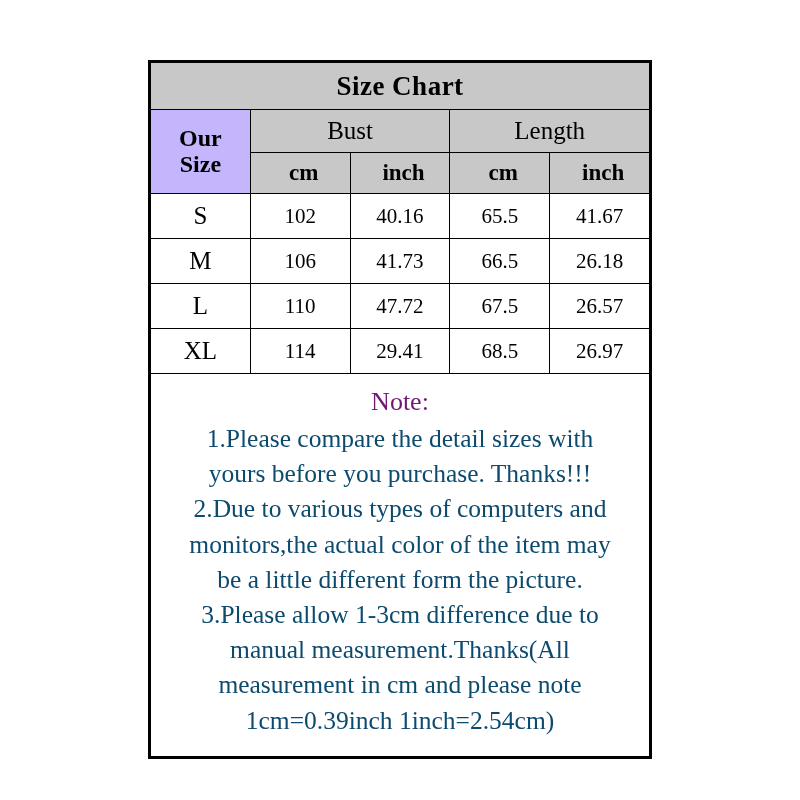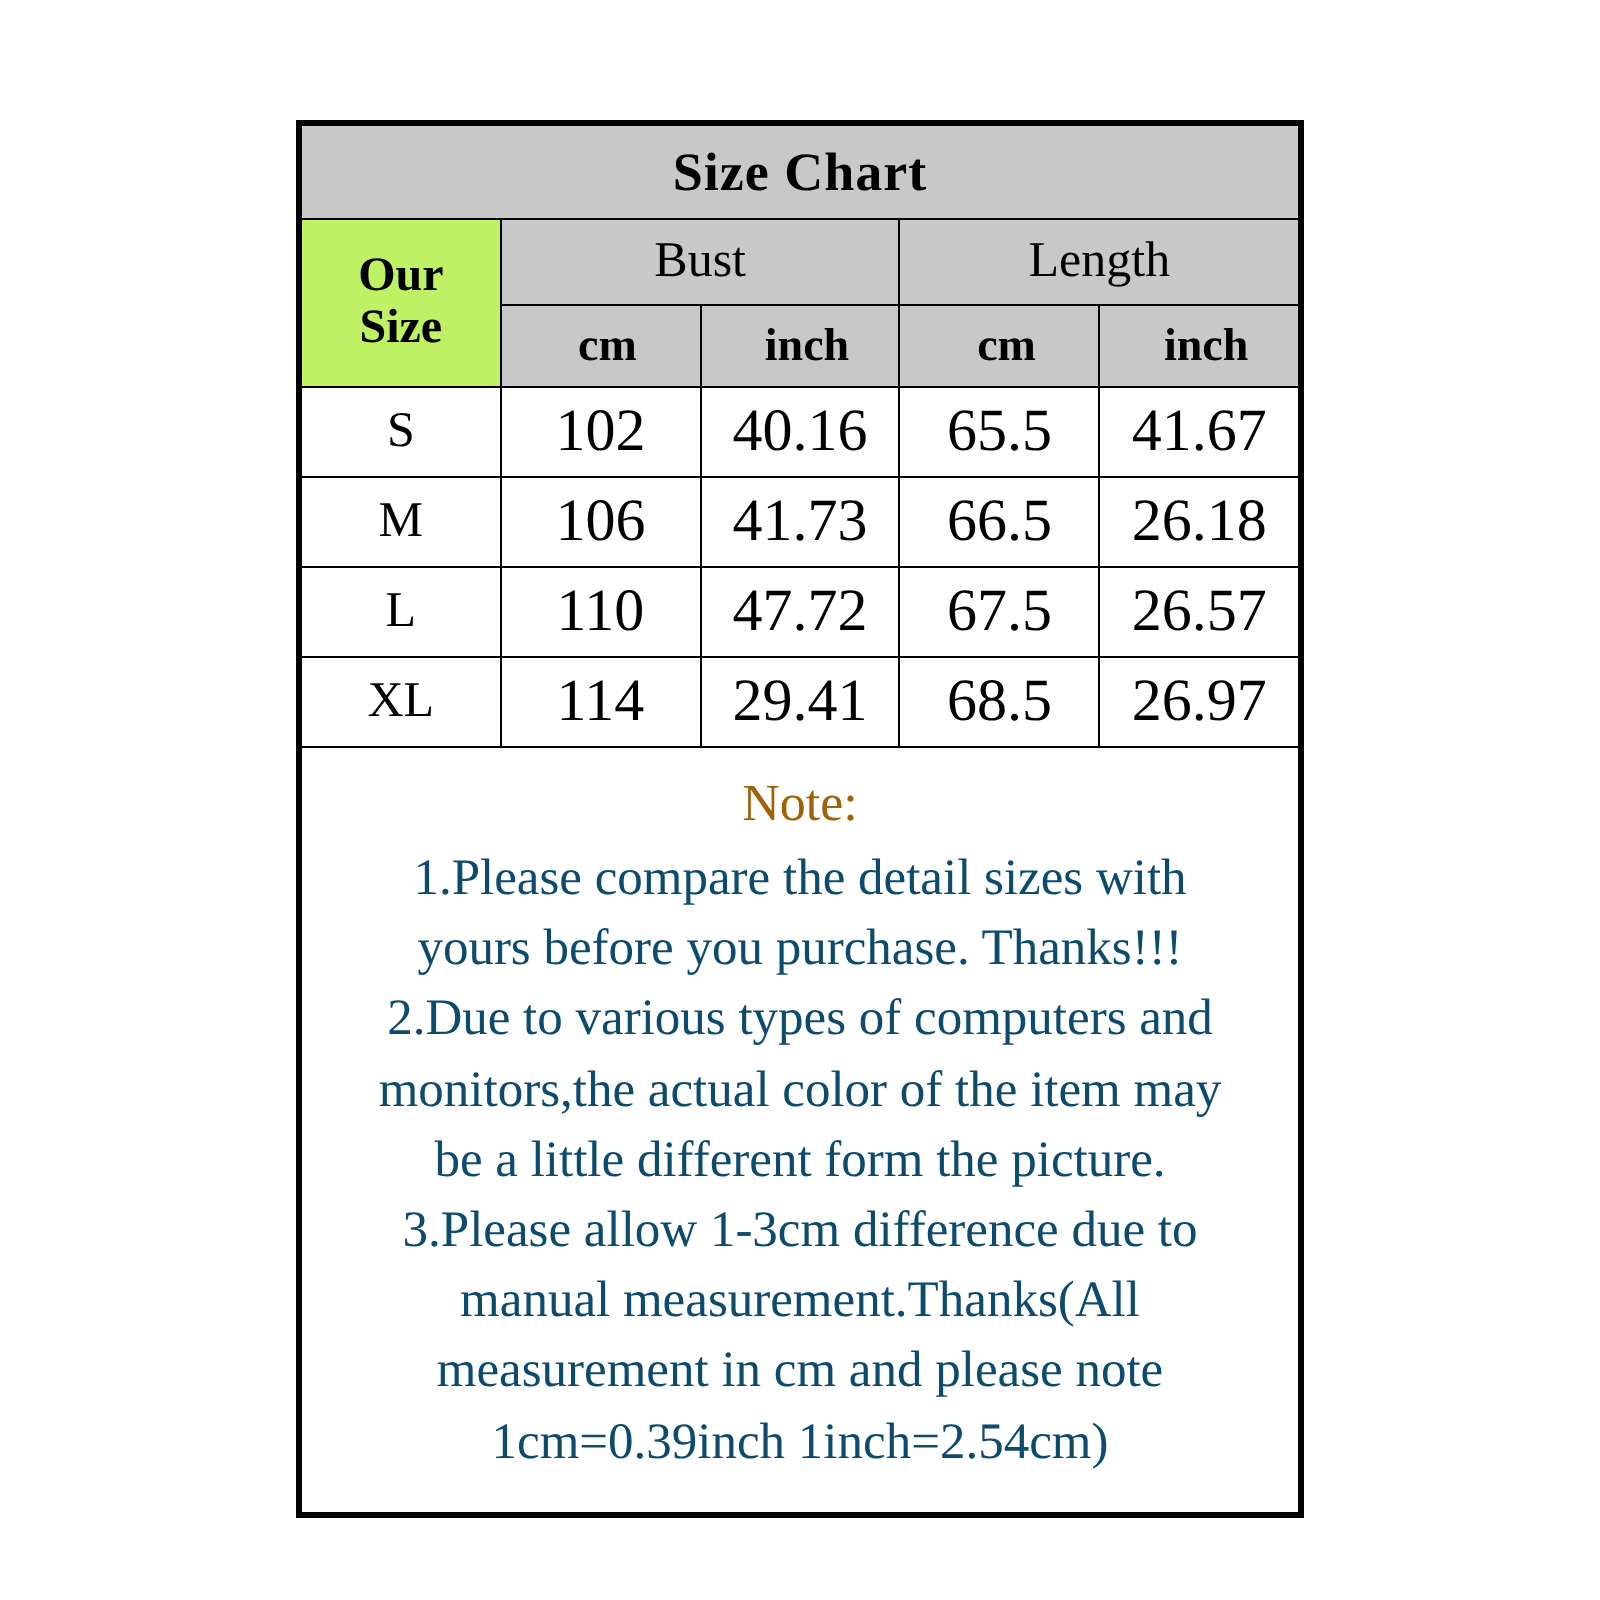--- a/index.html
+++ b/index.html
@@ -44,50 +44,50 @@
     height: 44px;
     letter-spacing: 0.5px;
   }
   .hdr-group {
     background: #c8c8c8;
     font-size: 25px;
     font-weight: normal;
     height: 40px;
   }
   .hdr-oursize {
-    background: #bef264;
+    background: #c4b5fd;
     font-size: 24px;
     font-weight: bold;
     line-height: 1.08;
     width: 102px;
   }
   .hdr-unit {
     background: #c8c8c8;
     font-size: 23px;
     font-weight: bold;
     height: 38px;
     text-align: left;
     padding-left: 8px;
   }
   .body-cell {
-    font-size: 30px;
+    font-size: 21px;
     height: 42px;
     background: #ffffff;
   }
   .size-cell {
     font-size: 25px;
   }
   .note-cell {
     background: #ffffff;
     border: 1px solid #000000;
     padding: 10px 10px 18px 10px;
     text-align: center;
   }
   .note-title {
-    color: #a16207;
+    color: #701a75;
     font-size: 26px;
     line-height: 1.35;
     margin-bottom: 2px;
   }
   .note-line {
     color: #0c4a6e;
     font-size: 25.5px;
     line-height: 1.38;
     white-space: nowrap;
   }

